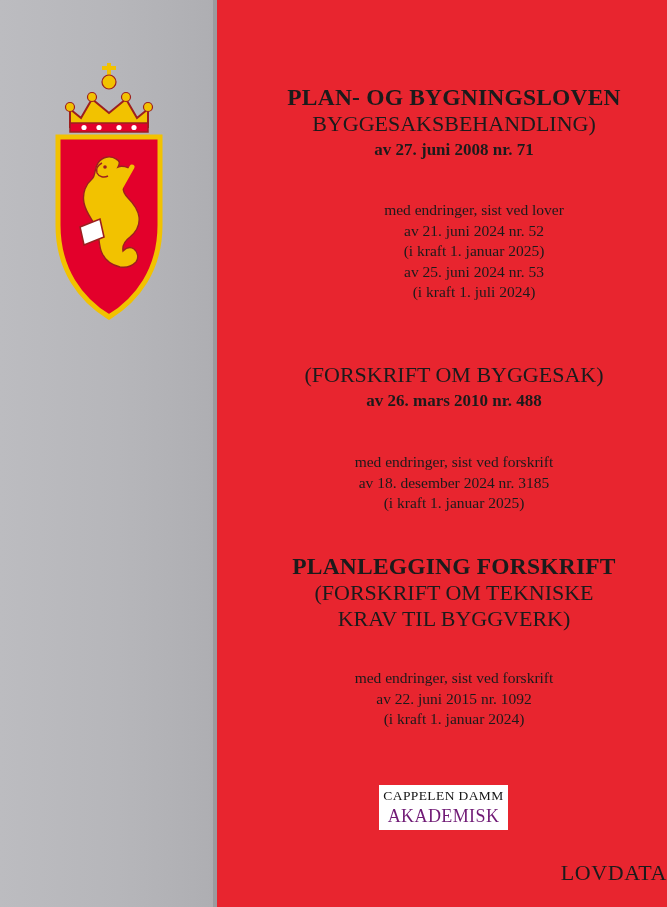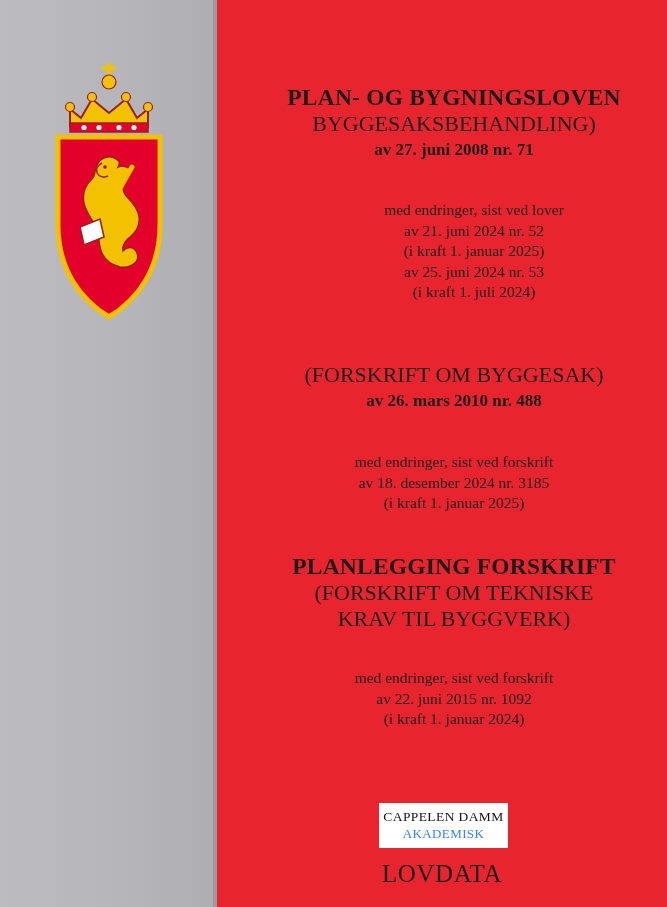--- a/index.html
+++ b/index.html
@@ -97,39 +97,38 @@
     left: 162px;
     width: 127px;
     height: 43px;
     background: #ffffff;
     border: 1px solid #ffffff;
     display: flex;
     flex-direction: column;
     align-items: center;
     justify-content: center;
     line-height: 1.25;
-    margin-top: 18px;
   }
   .publisher-line1 {
     font-size: 13.5px;
     letter-spacing: 0.4px;
     color: #141414;
   }
   .publisher-line2 {
-    font-size: 13px;
+    font-size: 18px;
     letter-spacing: 0.4px;
-    color: #3b82f6;
+    color: #701a75;
   }
   .lovdata {
     position: absolute;
     top: 860px;
     left: 0;
     width: 450px;
-    text-align: center;
-    font-size: 25px;
+    text-align: right;
+    font-size: 22px;
     letter-spacing: 0.6px;
     color: #1b1b1b;
   }
 </style>
 </head>
 <body>
 
 <div class="cover">
 
   <div class="spine"></div>

